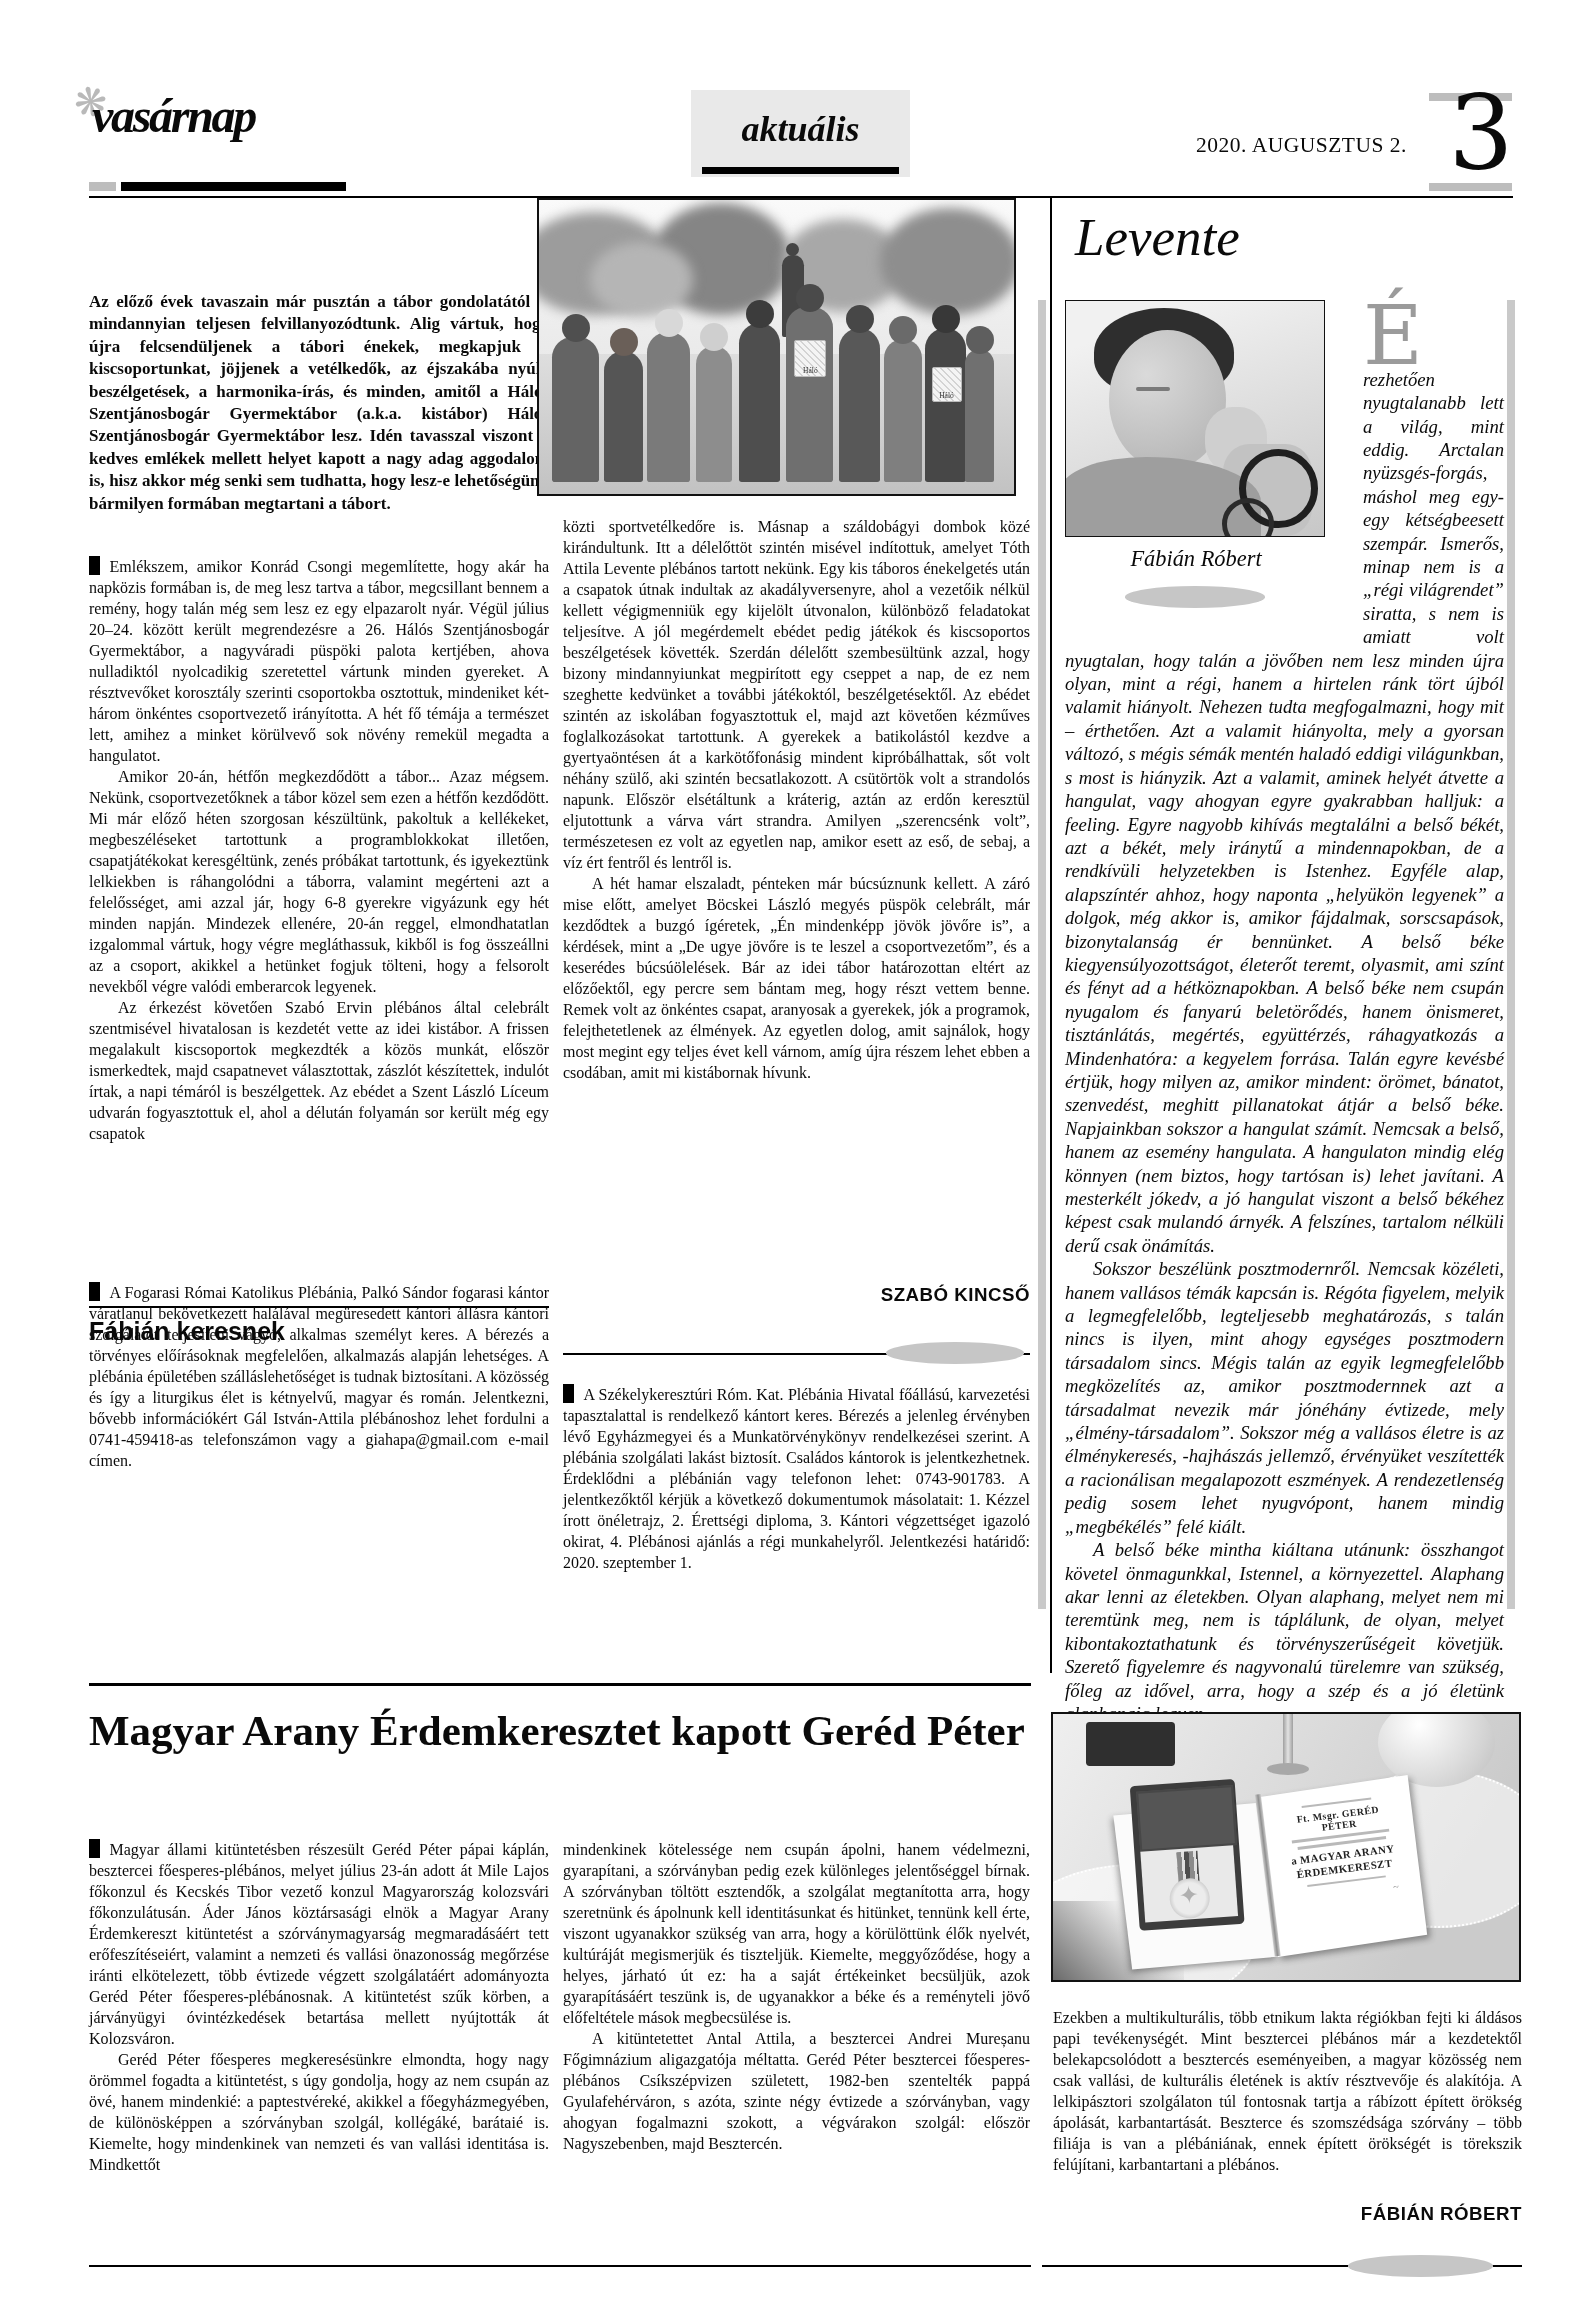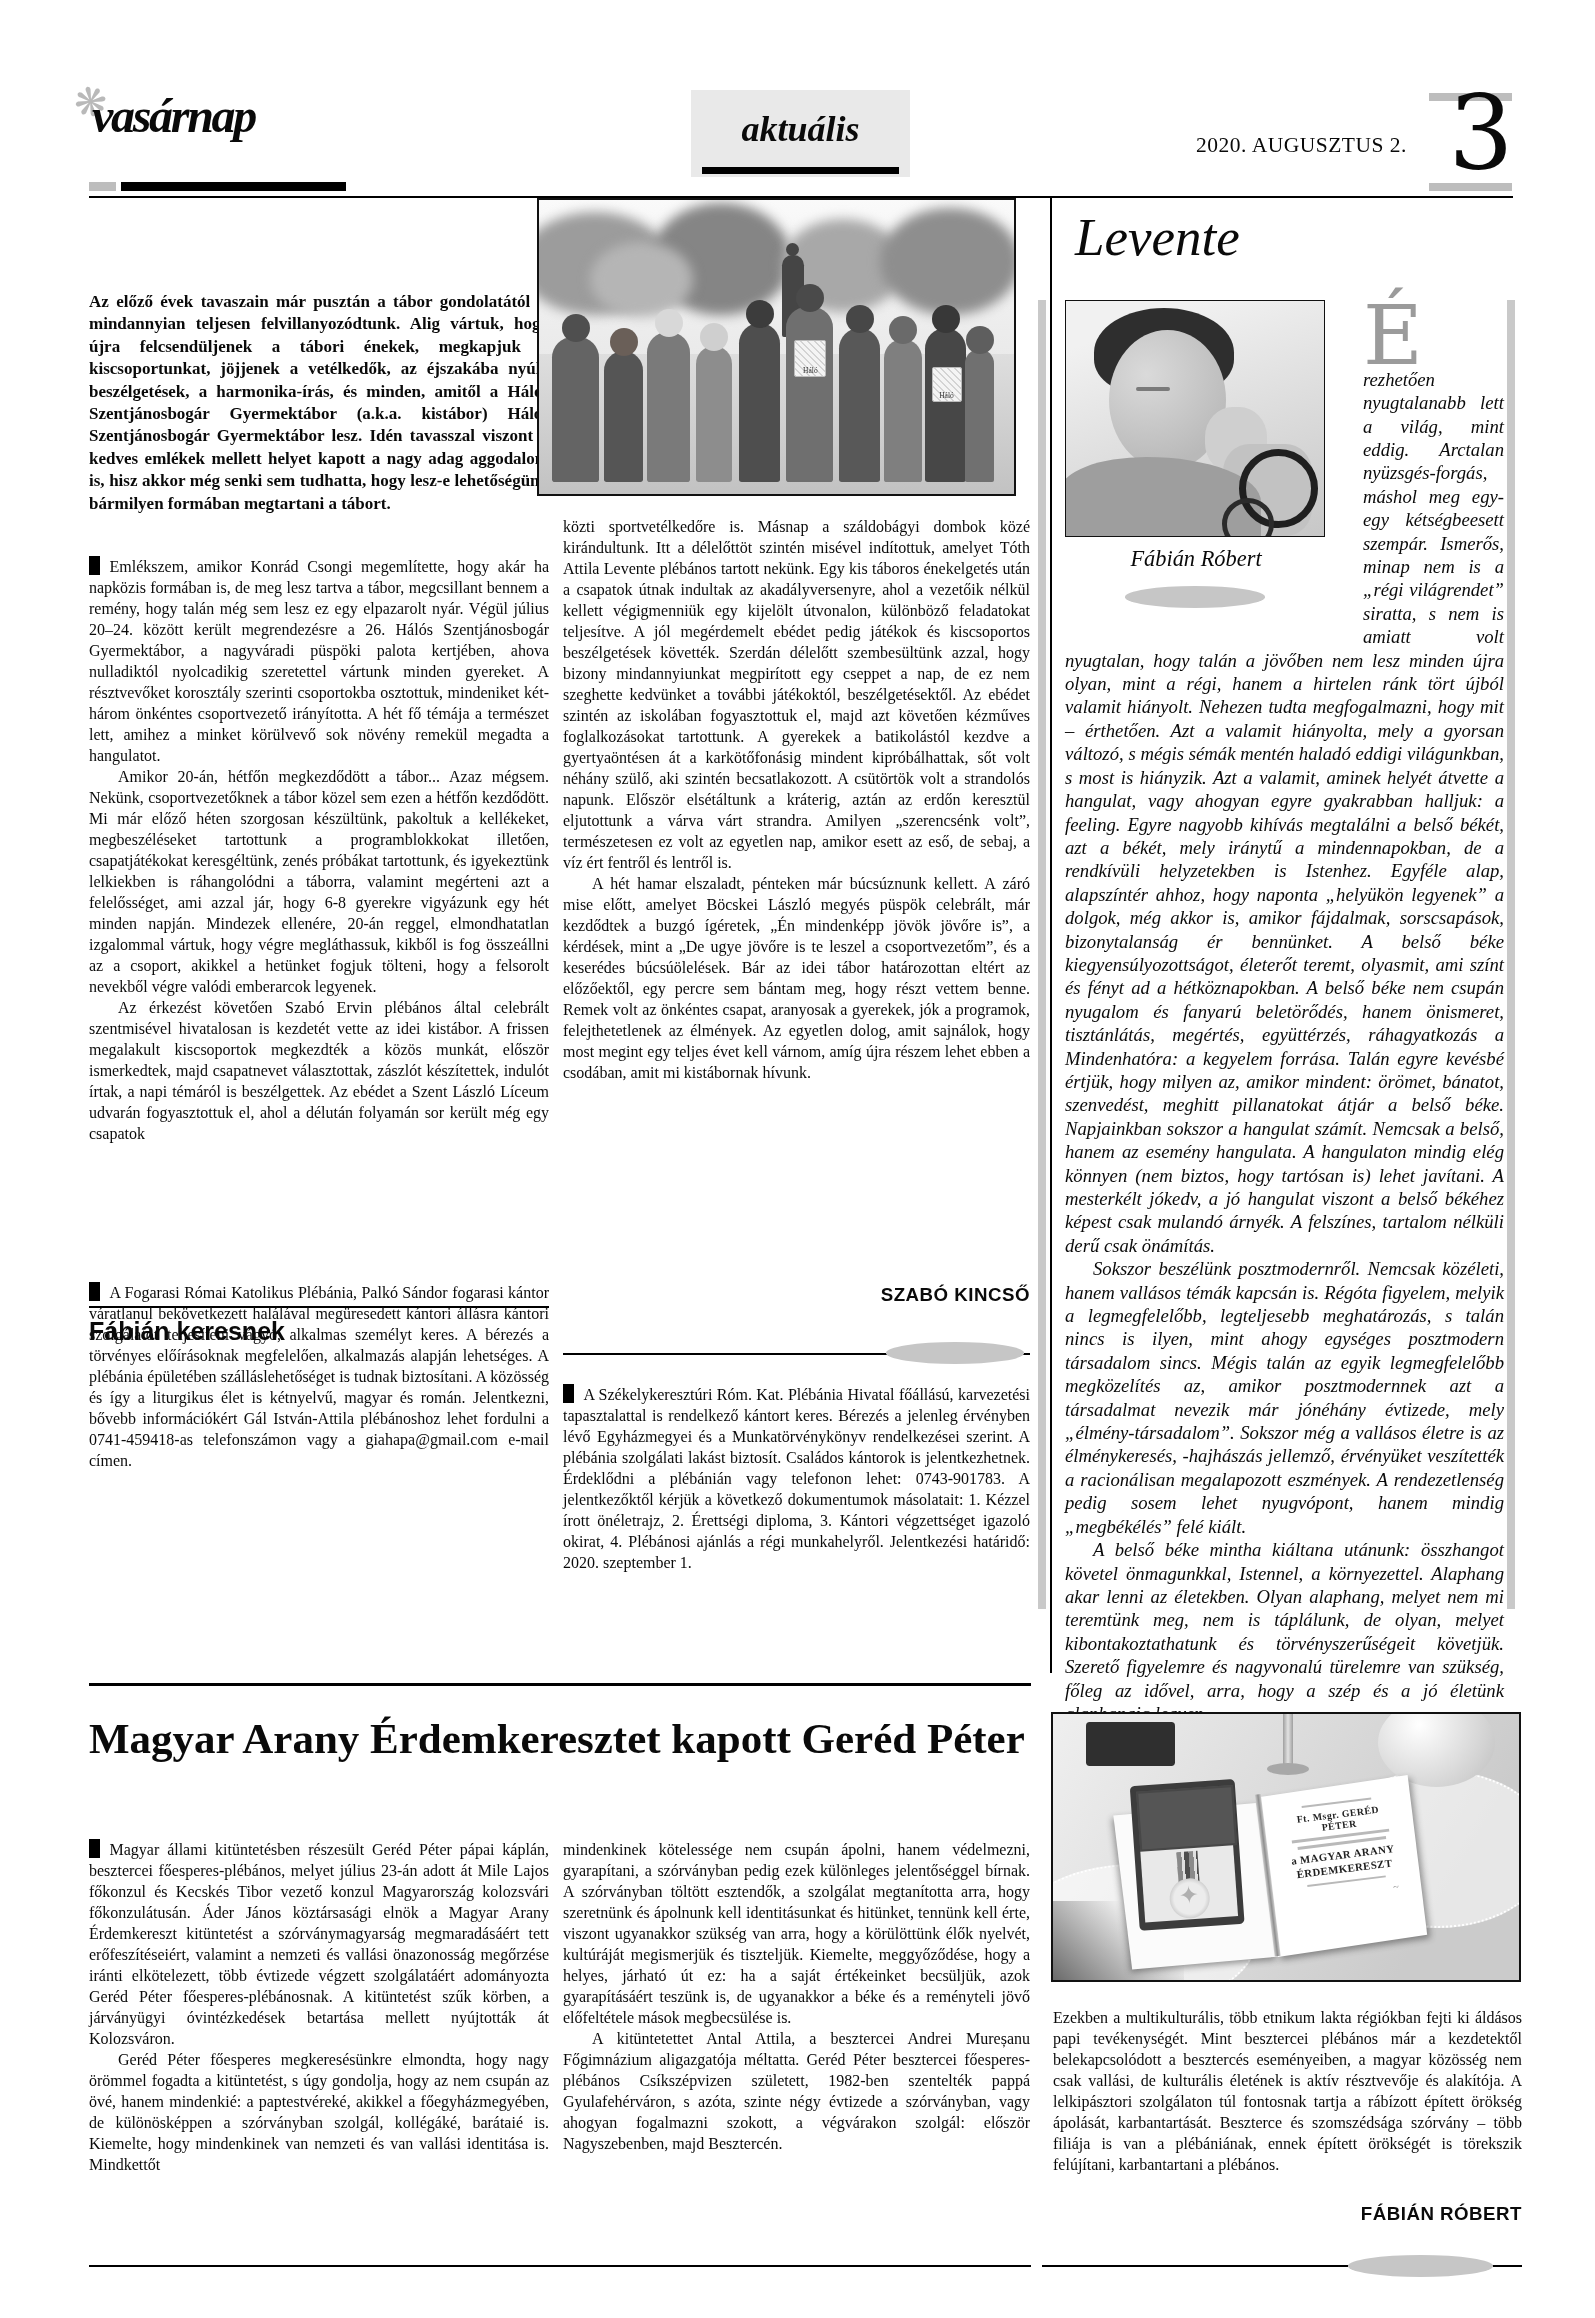--- a/index.html
+++ b/index.html
@@ -24,21 +24,21 @@
   .lead{position:absolute;left:89px;top:291px;width:460px;font-weight:bold;font-size:17px;line-height:22.4px;text-align:justify;}
   .col{font-size:16px;line-height:21px;text-align:justify;hyphens:auto;}
   .col .para{margin:0;}
   .col .indent{text-indent:29px;}
   .pmark{display:inline-block;width:11.2px;height:18.7px;background:#000;margin-right:9.3px;vertical-align:-2.3px;}
   .byline{font-family:"Liberation Sans",sans-serif;font-weight:bold;font-size:18.7px;letter-spacing:0.5px;text-align:right;}
   .rule{background:#000;}
   .gray-ellipse{background:#c6c6c6;border-radius:50%;}
   .kk-heading{position:absolute;left:89px;top:1317px;font-family:"Liberation Sans",sans-serif;font-weight:bold;font-size:25px;}
   .b-headline{position:absolute;left:89px;top:1707px;width:949px;font-family:"Liberation Serif",serif;font-weight:bold;font-size:43px;line-height:1.13;}
-  .b-headline span{display:block;margin-top:8px;}
+  .b-headline span{display:block;}
   
   .r-title{position:absolute;left:1075px;top:211px;font-family:"Liberation Serif",serif;font-style:italic;font-size:53px;line-height:1;}
   .hang{position:absolute;left:1065px;top:300px;width:439px;font-style:italic;font-size:18.7px;line-height:23.4px;text-align:justify;hyphens:auto;}
   .hang .para{margin:0;}
   .hang .indent{text-indent:28px;}
   .author-float{float:left;width:282px;height:327px;margin:0 16px 2.8px 0;position:relative;font-style:normal;}
   .author-frame{position:absolute;left:0;top:0;width:258px;height:235px;border:1.9px solid #111;overflow:hidden;background:linear-gradient(160deg,#f1f1f1 15%,#d6d6d6 70%,#c7c7c7);}
   .caption{position:absolute;left:0;top:247px;width:262px;text-align:center;font-style:italic;font-size:22.4px;}
   .author-ellipse{position:absolute;left:60px;top:286px;width:140px;height:21.5px;}
   .dropcap{float:left;font-family:"DejaVu Serif",serif;font-style:normal;font-size:82px;line-height:65px;color:#9b9b9b;margin:2.8px 10.3px 0 0;}

